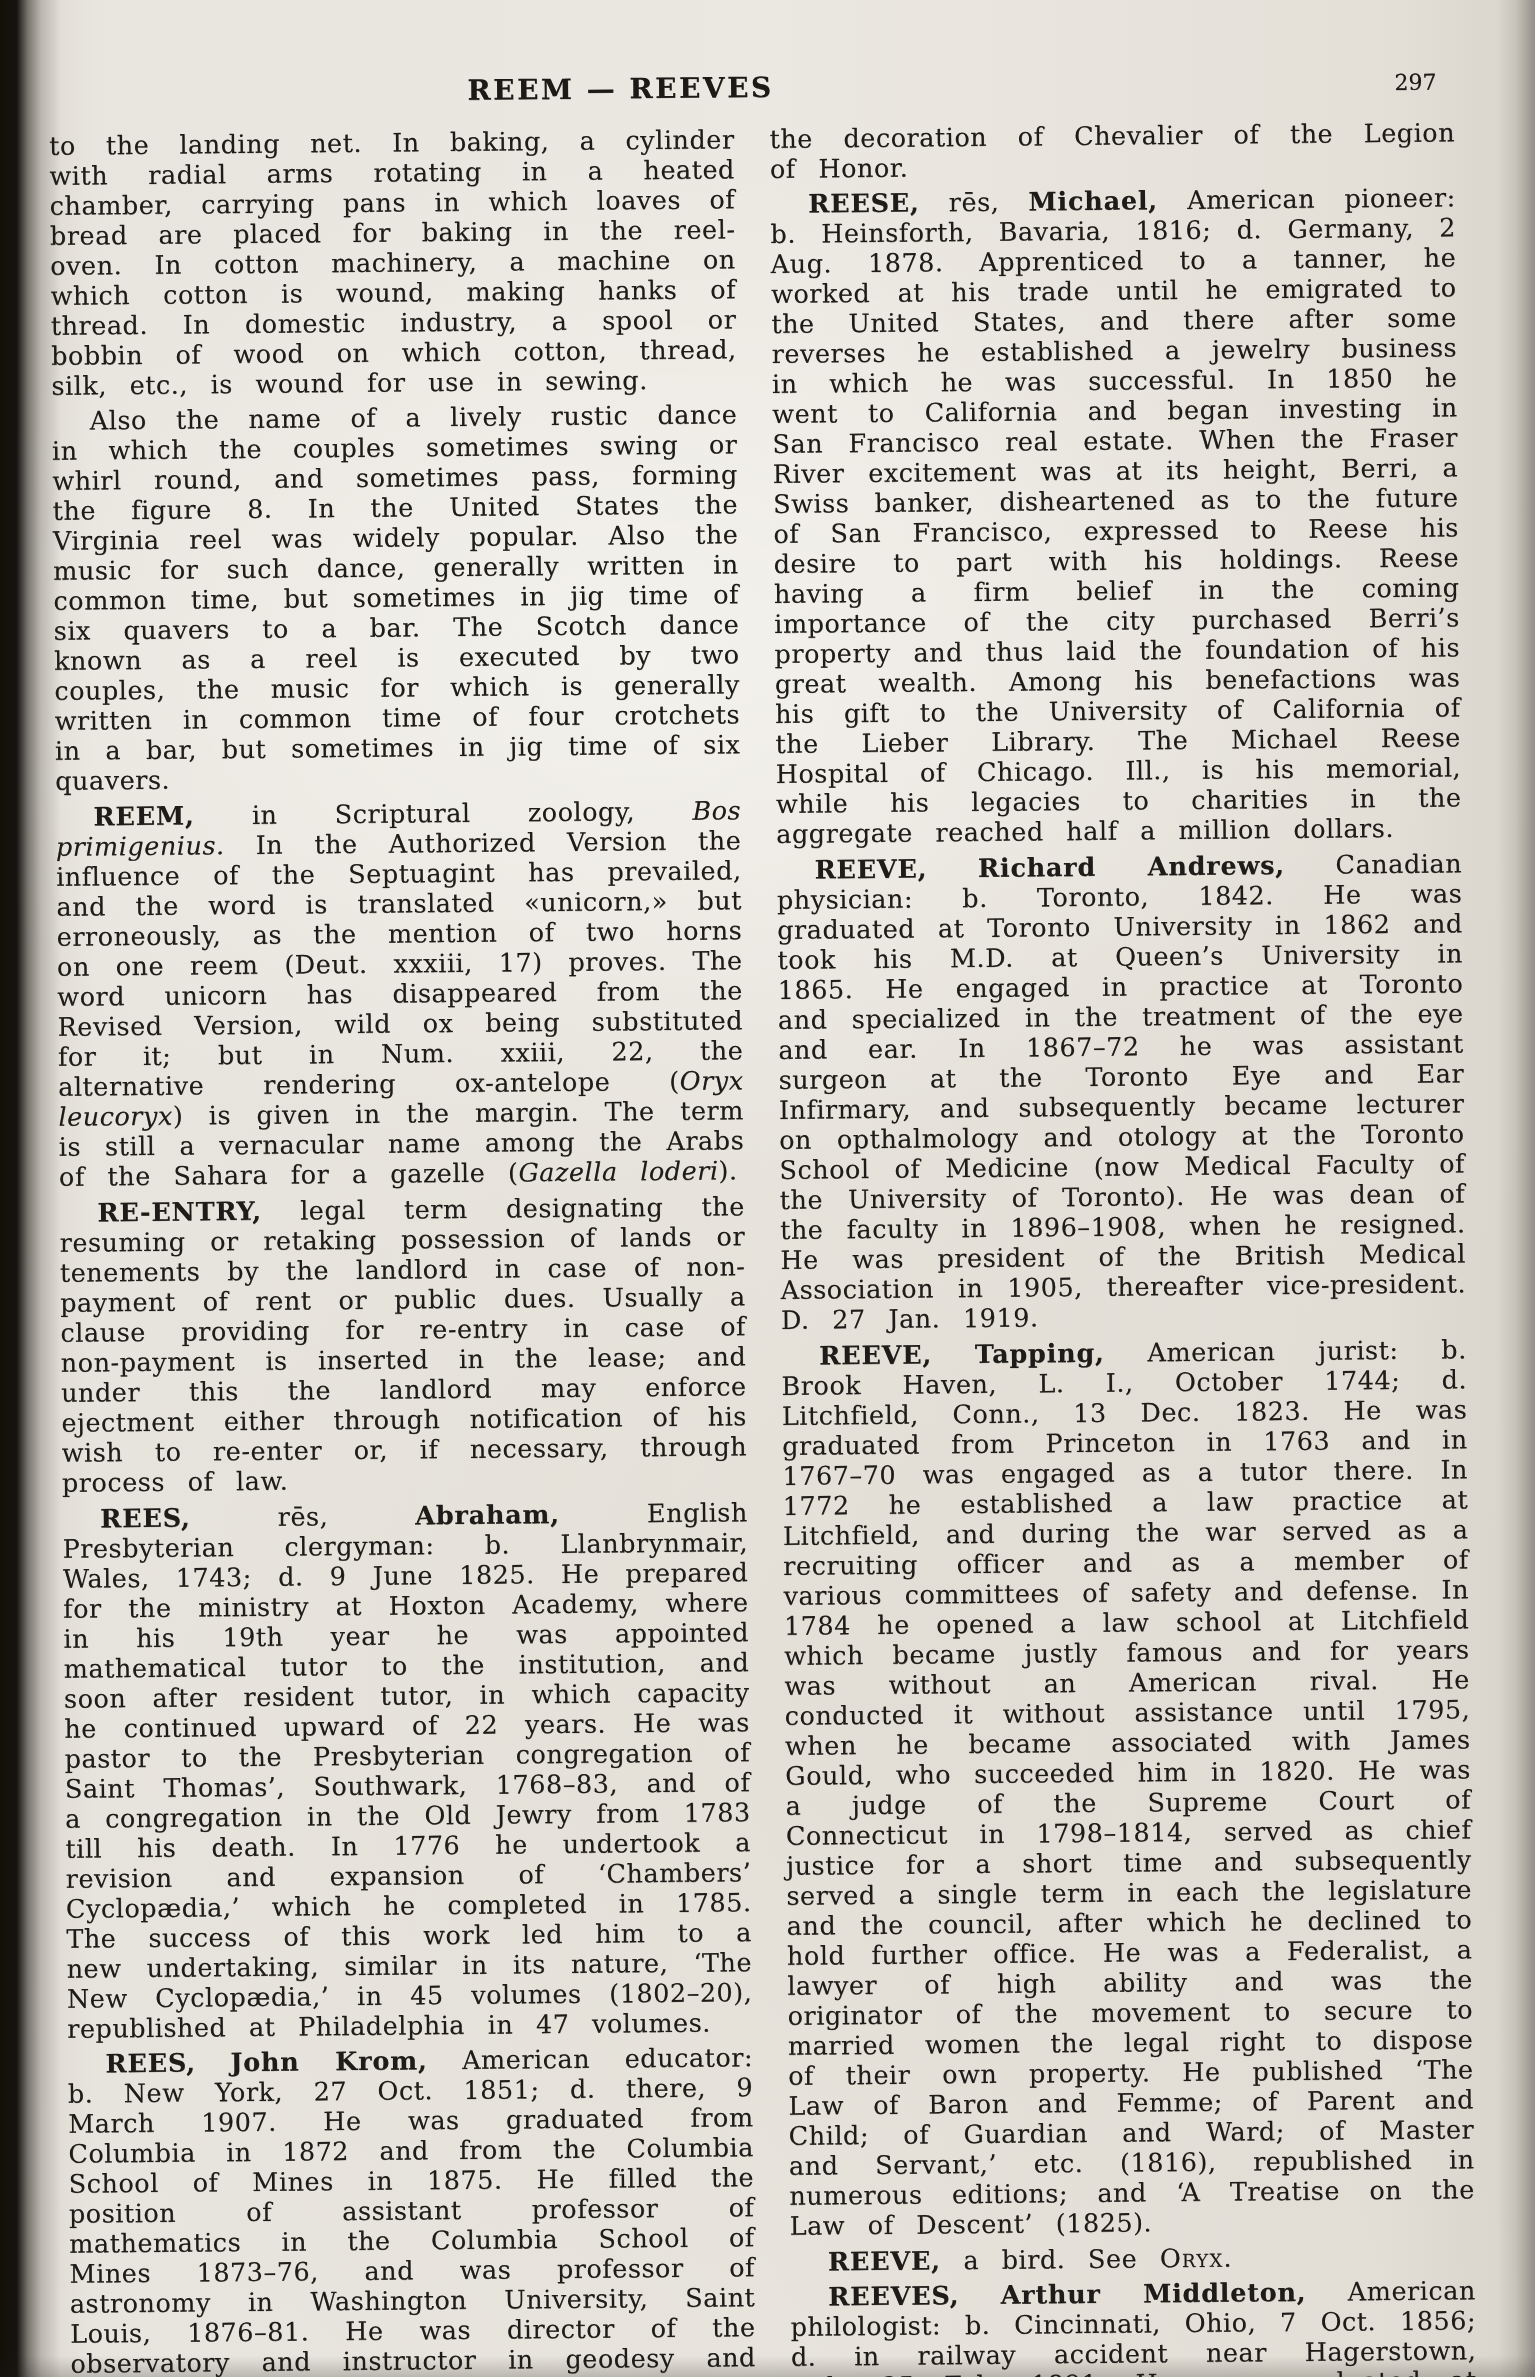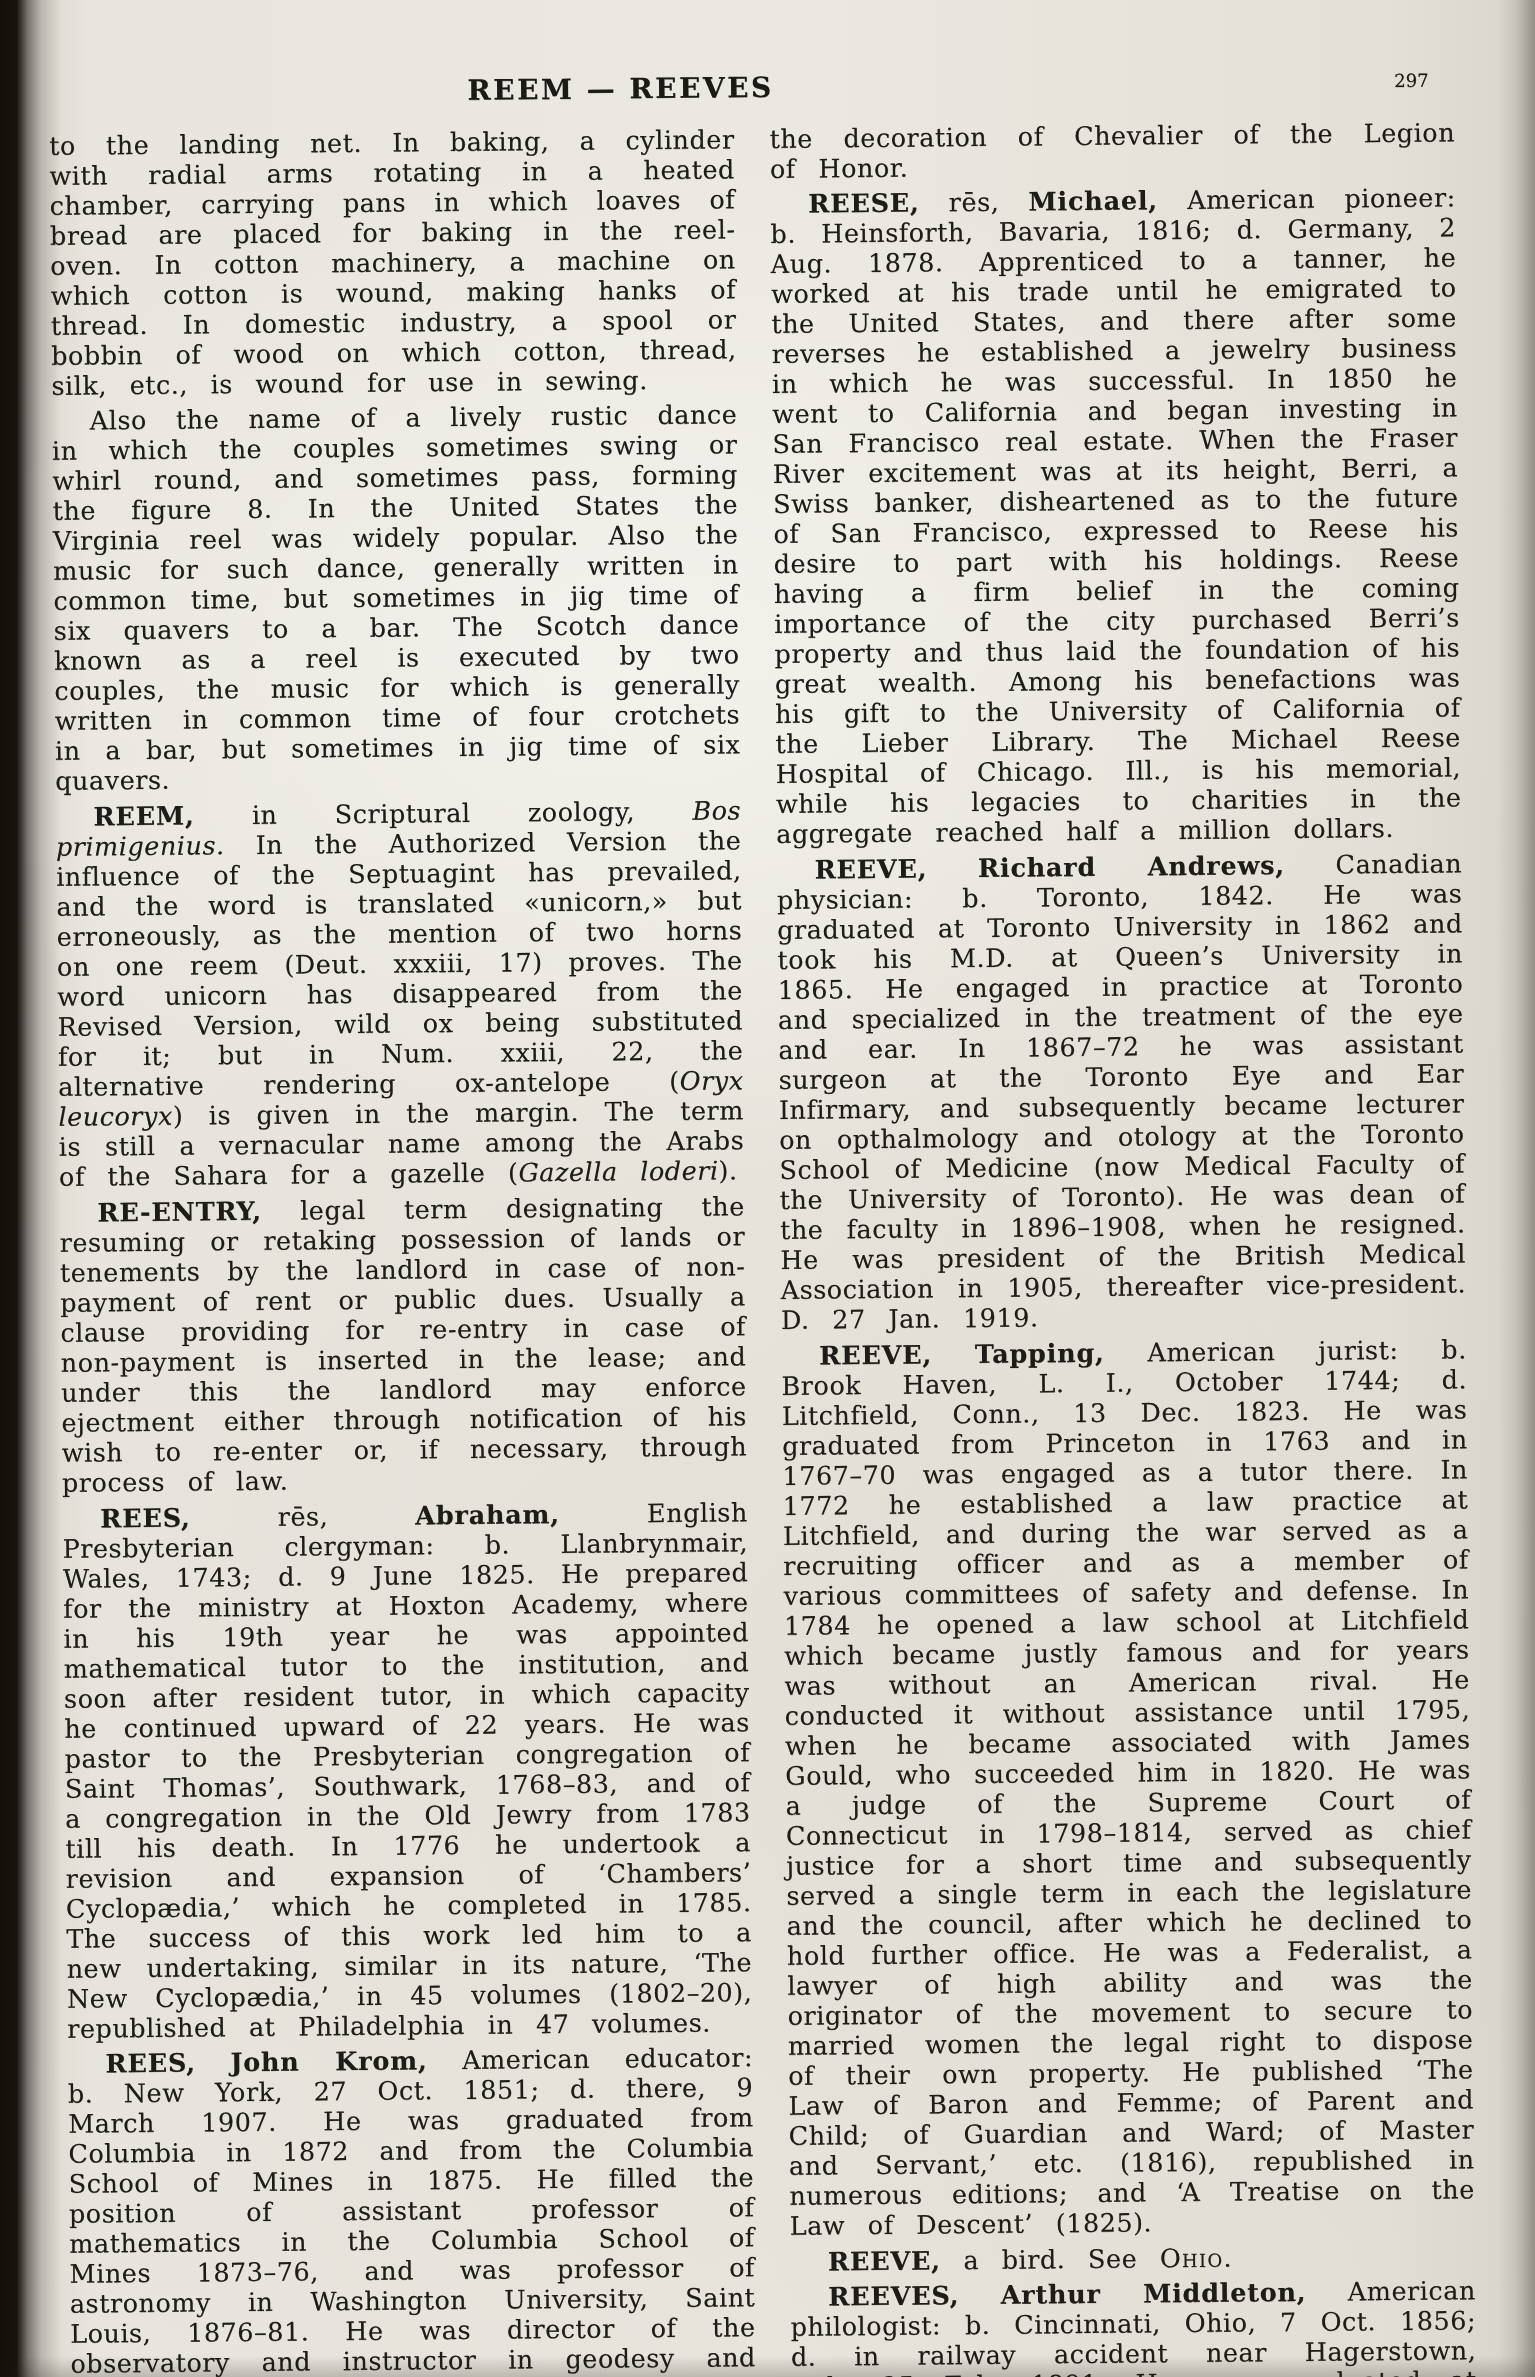--- a/index.html
+++ b/index.html
@@ -46,22 +46,22 @@
     position:absolute; left:0; right:0; top:0;
     text-align:center;
     transform:translateX(-138px);
     font-weight:bold;
     font-size:28px;
     letter-spacing:2.5px;
     color:#1c1a16;
     text-shadow:0.2px 0.3px 0.4px rgba(28,26,22,0.55);
   }
   .page-number {
-    position:absolute; right:98px; top:5px;
-    font-size:18px;
+    position:absolute; right:90px; top:5px;
+    font-size:22px;
     color:#1c1a16;
     text-shadow:0.2px 0.3px 0.4px rgba(28,26,22,0.55);
   }
   .columns {
     display:flex; gap:35px;
     padding:11.5px 72px 0 58px;
   }
   .column {
     flex:1; min-width:0;
     font-size:25.5px;
@@ -100,19 +100,19 @@
           <p class="para indent"><span class="b">REEM,</span><span> in Scriptural zoology, </span><span class="i">Bos primigenius.</span><span> In the Authorized Version the influence of the Septuagint has prevailed, and the word is translated «unicorn,» but erroneously, as the mention of two horns on one reem (Deut. xxxiii, 17) proves. The word unicorn has disappeared from the Revised Version, wild ox being substituted for it; but in Num. xxiii, 22, the alternative rendering ox-antelope (</span><span class="i">Oryx leucoryx</span><span>) is given in the margin. The term is still a vernacular name among the Arabs of the Sahara for a gazelle (</span><span class="i">Gazella loderi</span><span>).</span></p>
           <p class="para indent"><span class="b">RE-ENTRY,</span><span> legal term designating the resuming or retaking possession of lands or tenements by the landlord in case of non-payment of rent or public dues. Usually a clause providing for re-entry in case of non-payment is inserted in the lease; and under this the landlord may enforce ejectment either through notification of his wish to re-enter or, if necessary, through process of law.</span></p>
           <p class="para indent"><span class="b">REES,</span><span> rēs, </span><span class="b">Abraham,</span><span> English Presbyterian clergyman: b. Llanbrynmair, Wales, 1743; d. 9 June 1825. He prepared for the ministry at Hoxton Academy, where in his 19th year he was appointed mathematical tutor to the institution, and soon after resident tutor, in which capacity he continued upward of 22 years. He was pastor to the Presbyterian congregation of Saint Thomas’, Southwark, 1768–83, and of a congregation in the Old Jewry from 1783 till his death. In 1776 he undertook a revision and expansion of ‘Chambers’ Cyclopædia,’ which he completed in 1785. The success of this work led him to a new undertaking, similar in its nature, ‘The New Cyclopædia,’ in 45 volumes (1802–20), republished at Philadelphia in 47 volumes.</span></p>
           <p class="para indent"><span class="b">REES,</span><span> </span><span class="b">John Krom,</span><span> American educator: b. New York, 27 Oct. 1851; d. there, 9 March 1907. He was graduated from Columbia in 1872 and from the Columbia School of Mines in 1875. He filled the position of assistant professor of mathematics in the Columbia School of Mines 1873–76, and was professor of astronomy in Washington University, Saint Louis, 1876–81. He was director of the observatory and instructor in geodesy and practical astronomy in Columbia 1881–84, and from 1884 professor of astronomy there. He was president of the New York Academy of Sciences in 1894–96, was elected Fellow of the Royal Astronomical Society of London; and in 1901 received</span></p>
         </div>
       <div class="column">
           <p class="para"><span>the decoration of Chevalier of the Legion of Honor.</span></p>
           <p class="para indent"><span class="b">REESE,</span><span> rēs, </span><span class="b">Michael,</span><span> American pioneer: b. Heinsforth, Bavaria, 1816; d. Germany, 2 Aug. 1878. Apprenticed to a tanner, he worked at his trade until he emigrated to the United States, and there after some reverses he established a jewelry business in which he was successful. In 1850 he went to California and began investing in San Francisco real estate. When the Fraser River excitement was at its height, Berri, a Swiss banker, disheartened as to the future of San Francisco, expressed to Reese his desire to part with his holdings. Reese having a firm belief in the coming importance of the city purchased Berri’s property and thus laid the foundation of his great wealth. Among his benefactions was his gift to the University of California of the Lieber Library. The Michael Reese Hospital of Chicago. Ill., is his memorial, while his legacies to charities in the aggregate reached half a million dollars.</span></p>
           <p class="para indent"><span class="b">REEVE,</span><span> </span><span class="b">Richard Andrews,</span><span> Canadian physician: b. Toronto, 1842. He was graduated at Toronto University in 1862 and took his M.D. at Queen’s University in 1865. He engaged in practice at Toronto and specialized in the treatment of the eye and ear. In 1867–72 he was assistant surgeon at the Toronto Eye and Ear Infirmary, and subsequently became lecturer on opthalmology and otology at the Toronto School of Medicine (now Medical Faculty of the University of Toronto). He was dean of the faculty in 1896–1908, when he resigned. He was president of the British Medical Association in 1905, thereafter vice-president. D. 27 Jan. 1919.</span></p>
           <p class="para indent"><span class="b">REEVE,</span><span> </span><span class="b">Tapping,</span><span> American jurist: b. Brook Haven, L. I., October 1744; d. Litchfield, Conn., 13 Dec. 1823. He was graduated from Princeton in 1763 and in 1767–70 was engaged as a tutor there. In 1772 he established a law practice at Litchfield, and during the war served as a recruiting officer and as a member of various committees of safety and defense. In 1784 he opened a law school at Litchfield which became justly famous and for years was without an American rival. He conducted it without assistance until 1795, when he became associated with James Gould, who succeeded him in 1820. He was a judge of the Supreme Court of Connecticut in 1798–1814, served as chief justice for a short time and subsequently served a single term in each the legislature and the council, after which he declined to hold further office. He was a Federalist, a lawyer of high ability and was the originator of the movement to secure to married women the legal right to dispose of their own property. He published ‘The Law of Baron and Femme; of Parent and Child; of Guardian and Ward; of Master and Servant,’ etc. (1816), republished in numerous editions; and ‘A Treatise on the Law of Descent’ (1825).</span></p>
-          <p class="para indent"><span class="b">REEVE,</span><span> a bird. See </span><span class="sc">Ohio</span><span>.</span></p>
+          <p class="para indent"><span class="b">REEVE,</span><span> a bird. See </span><span class="sc">Oryx</span><span>.</span></p>
           <p class="para indent"><span class="b">REEVES,</span><span> </span><span class="b">Arthur Middleton,</span><span> American philologist: b. Cincinnati, Ohio, 7 Oct. 1856; d. in railway accident near Hagerstown, Ind., 25 Feb. 1891. He was graduated at Cornell in 1878. He specialized in the study of languages and after 1879, when he visited Iceland, he devoted much of his time to European travel</span></p>
         </div>
     </div>
   </div>
 </div>
 
 
 </body></html>

